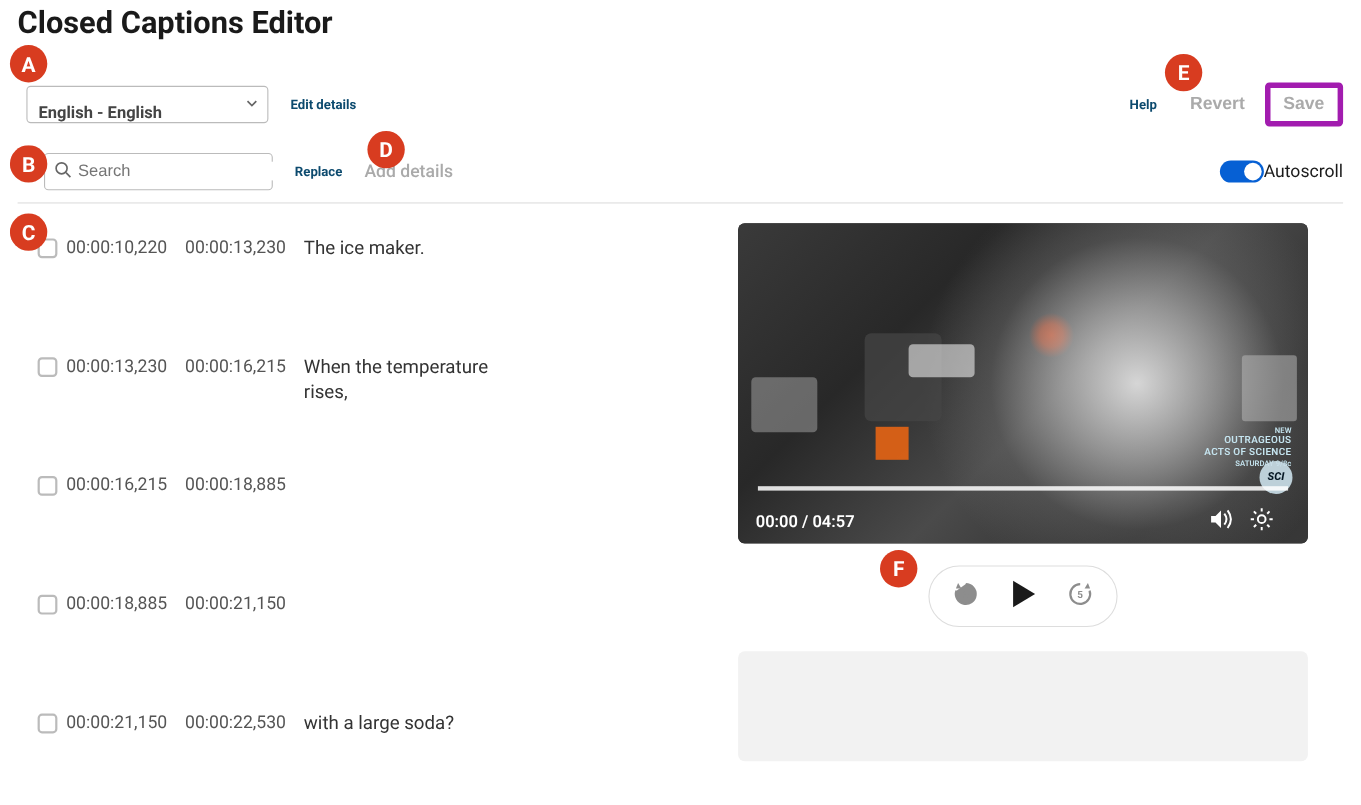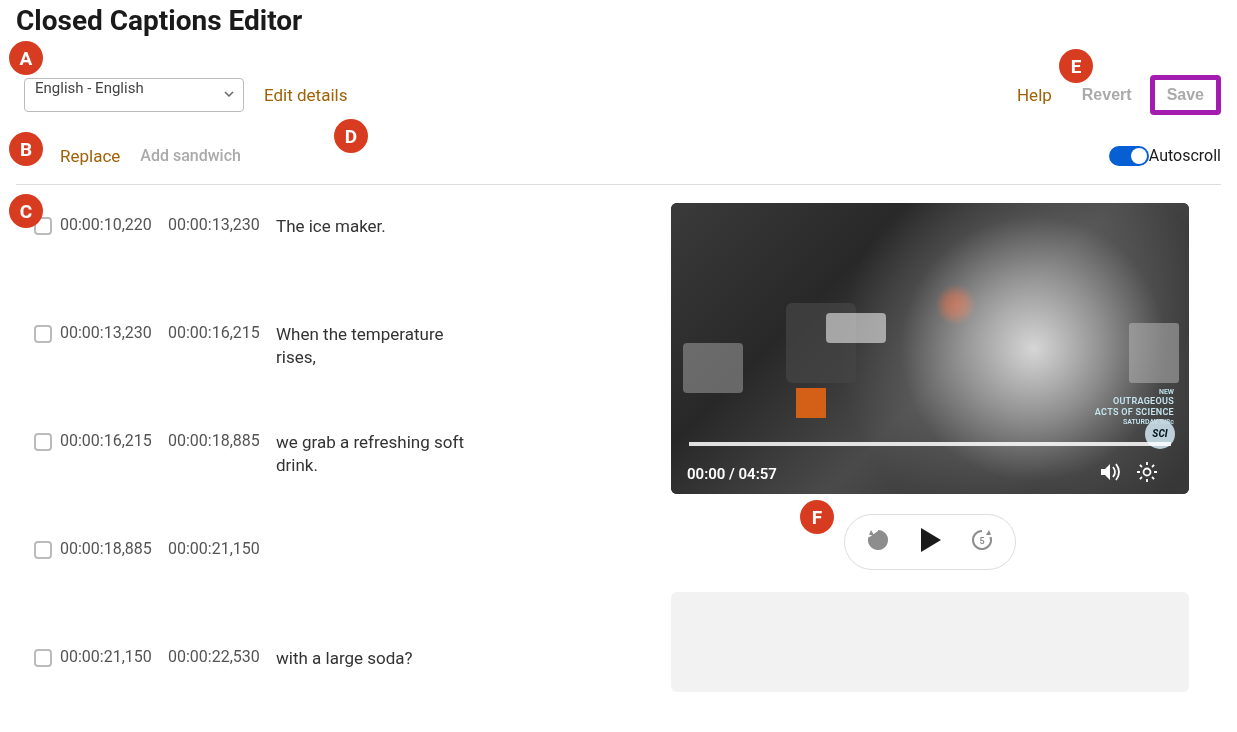--- a/index.html
+++ b/index.html
@@ -28,38 +28,38 @@
       height: 34px;
       margin-bottom: 26px;
     }
     .lang-select {
       width: 220px;
       height: 34px;
       border: 1px solid #bbb;
       border-radius: 4px;
       padding: 0 30px 0 10px;
       font-size: 15px;
-      font-weight: 400;
+      font-weight: 700;
       color: #444;
       background: white;
       position: relative;
       display: flex;
-      align-items: flex-start;
+      align-items: flex-end;
       cursor: pointer;
     }
     .lang-select .chev {
       position: absolute;
       right: 8px;
       top: 50%;
       transform: translateY(-50%);
     }
     .link-blue {
-      color: #a16207;
-      font-weight: 400;
-      font-size: 17px;
+      color: #0c4a6e;
+      font-weight: 700;
+      font-size: 12px;
       cursor: pointer;
     }
     .gap-20 { margin-left: 20px; }
     .spacer { flex: 1; }
     .btn-disabled {
       color: #aaa;
       font-weight: 600;
       padding: 6px 10px;
       border-radius: 4px;
       border: none;
@@ -306,22 +306,31 @@
     </span>
   </div>
   <span class="link-blue gap-20">Edit details</span>
   <span class="spacer"></span>
   <span class="link-blue">Help</span>
   <button class="btn-disabled" style="margin-left:20px;">Revert</button>
   <button class="btn-save">Save</button>
 </div>
 
 <div class="second-row">
+  <div class="search-box">
+    <span>
+      <svg width="16" height="16" viewBox="0 0 16 16">
+          <circle cx="7" cy="7" r="5" stroke="#666" stroke-width="1.5" fill="none"></circle>
+          <line x1="11" y1="11" x2="15" y2="15" stroke="#666" stroke-width="1.5"></line>
+        </svg>
+    </span>
+    <input type="text" placeholder="Search" style="">
+  </div>
   <span class="link-blue gap-20">Replace</span>
-  <span class="disabled-text">Add sandwich</span>
+  <span class="disabled-text">Add details</span>
   <span class="spacer"></span>
   <div class="toggle-wrap">
     <div class="toggle"></div>
     <span class="toggle-label">Autoscroll</span>
   </div>
 </div>
 
 <hr class="sep">
 
 <div class="main-grid">
@@ -336,21 +345,20 @@
     <div class="caption-row">
       <div class="cb"></div>
       <div class="ts">00:00:13,230</div>
       <div class="ts">00:00:16,215</div>
       <div class="txt">When the temperature rises,</div>
     </div>
     <div class="caption-row">
       <div class="cb"></div>
       <div class="ts">00:00:16,215</div>
       <div class="ts">00:00:18,885</div>
-      <div class="txt">we grab a refreshing soft drink.</div>
     </div>
     <div class="caption-row">
       <div class="cb"></div>
       <div class="ts">00:00:18,885</div>
       <div class="ts">00:00:21,150</div>
     </div>
     <div class="caption-row">
       <div class="cb"></div>
       <div class="ts">00:00:21,150</div>
       <div class="ts">00:00:22,530</div>

